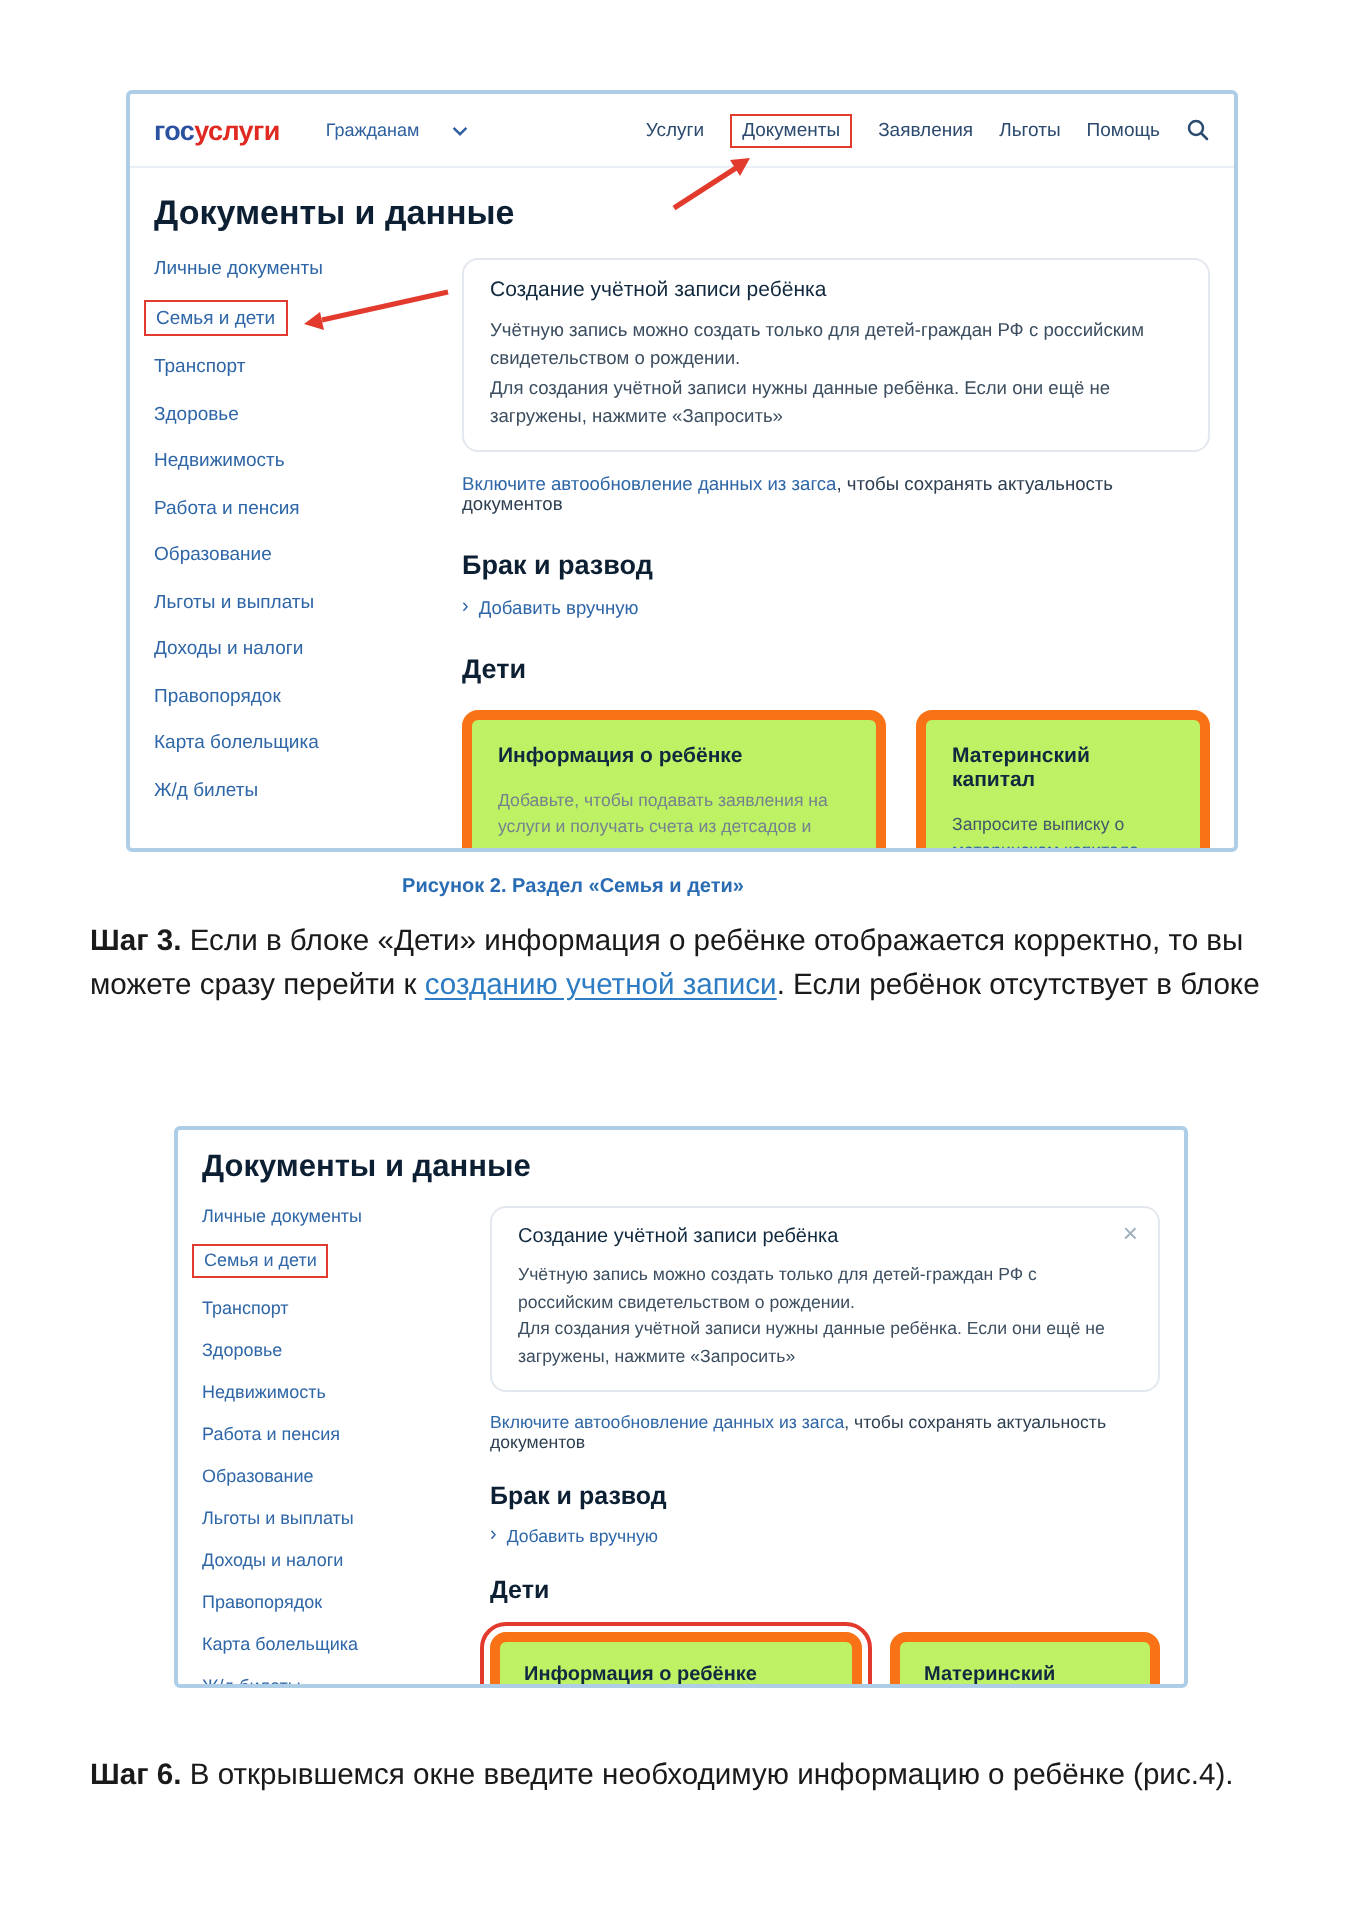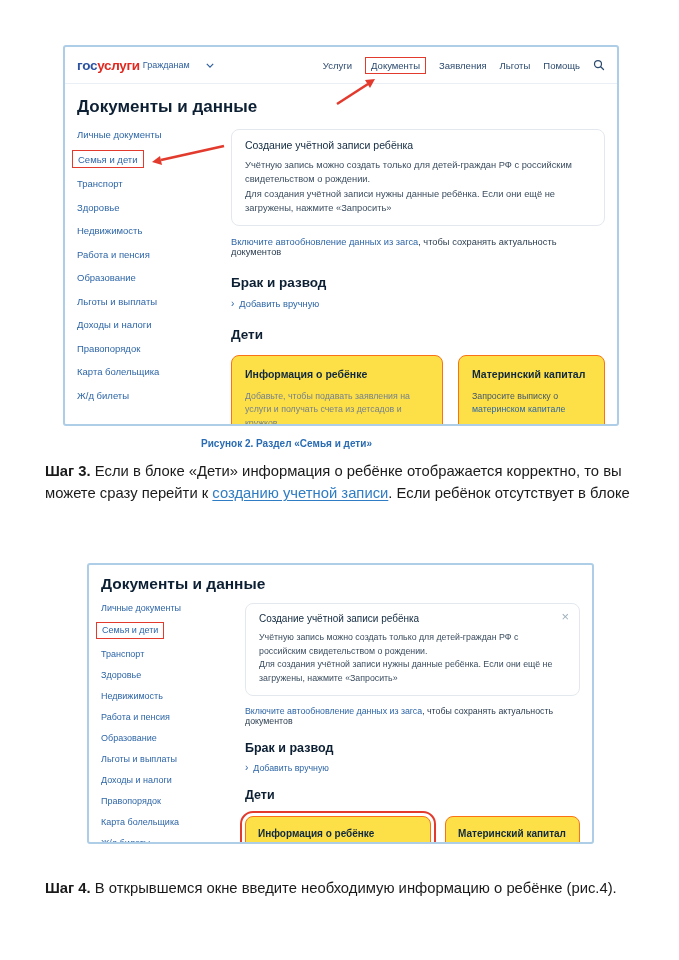--- a/index.html
+++ b/index.html
@@ -26,21 +26,21 @@
   
   .gs-header {
     display: flex; align-items: center;
     height: 37px; padding: 0 12px;
     border-bottom: 1px solid #e9eff5;
   }
   .logo { font-weight: bold; font-size: 13.5px; letter-spacing: -0.3px; white-space: nowrap; }
   .logo .p1 { color: #2b52a0; }
   .logo .p2 { color: #e02a21; }
   .audience {
-    margin-left: 3px; font-size: 9px; color: #2e5f9e;
+    margin-left: 23px; font-size: 9px; color: #2e5f9e;
     display: flex; align-items: center; gap: 16px; white-space: nowrap;
   }
   .gs-nav {
     margin-left: auto; display: flex; align-items: center; gap: 13px;
     font-size: 9.5px; color: #2c4a6e; white-space: nowrap;
   }
   .nav-doc { position: relative; border: 1.5px solid #e23b2e; padding: 2px 5px; z-index: 3; }
 
   
   .arrow-nav  { position: absolute; top: calc(100% + 2px); left: -34px; z-index: 5; }
@@ -79,21 +79,21 @@
 
   .sec-h { font-size: 13.5px; font-weight: bold; color: #0c1f33; margin-top: 18px; }
   .shot2 .sec-h { font-size: 12.5px; margin-top: 15px; }
   .add-manual { margin-top: 9px; font-size: 9.3px; color: #2e66a7; display: flex; align-items: center; gap: 5px; }
   .shot2 .add-manual { font-size: 8.8px; margin-top: 8px; }
   .chev { font-size: 10px; line-height: 1; }
 
   
   .cards { display: flex; gap: 15px; margin-top: 13px; align-items: flex-start; }
   .shot2 .cards { gap: 14px; margin-top: 14px; }
-  .mini-card { border: 1px solid #f97316; border-radius: 8px; padding: 12px 13px; background: #fde047; }
+  .mini-card { border: 5px solid #f97316; border-radius: 8px; padding: 12px 13px; background: #bef264; }
   .mini-title { font-size: 10.5px; font-weight: bold; color: #11293f; margin-bottom: 10px; }
   .mini-body { font-size: 8.8px; color: #75818e; line-height: 1.55; }
   .mini-body.darker { color: #44566a; }
   .mini-action { margin-top: 8px; font-size: 9.3px; color: #2e66a7; }
   .c1 { width: 212px; }
   .c2 { flex: 1; }
   .shot2 .c1 { width: 186px; }
   .shot2 .mini-card { padding: 11px 12px; }
   .shot2 .mini-title { font-size: 10px; }
   .red-outline { outline: 2px solid #e23b2e; outline-offset: 3px; }
@@ -261,16 +261,16 @@
             <div class="mini-title">Материнский капитал</div>
 
           </div>
         </div>
       </div>
     </div>
   </div>
 
 
   <div class="step step4">
-    <div class="line"><b>Шаг 4.</b> <span>В открывшемся окне введите необходимую информацию о ребёнке (рис.4).</span></div>
+    <div class="line"><b>Шаг 6.</b> <span>В открывшемся окне введите необходимую информацию о ребёнке (рис.4).</span></div>
   </div>
 
 </div>
 
 </body></html>

